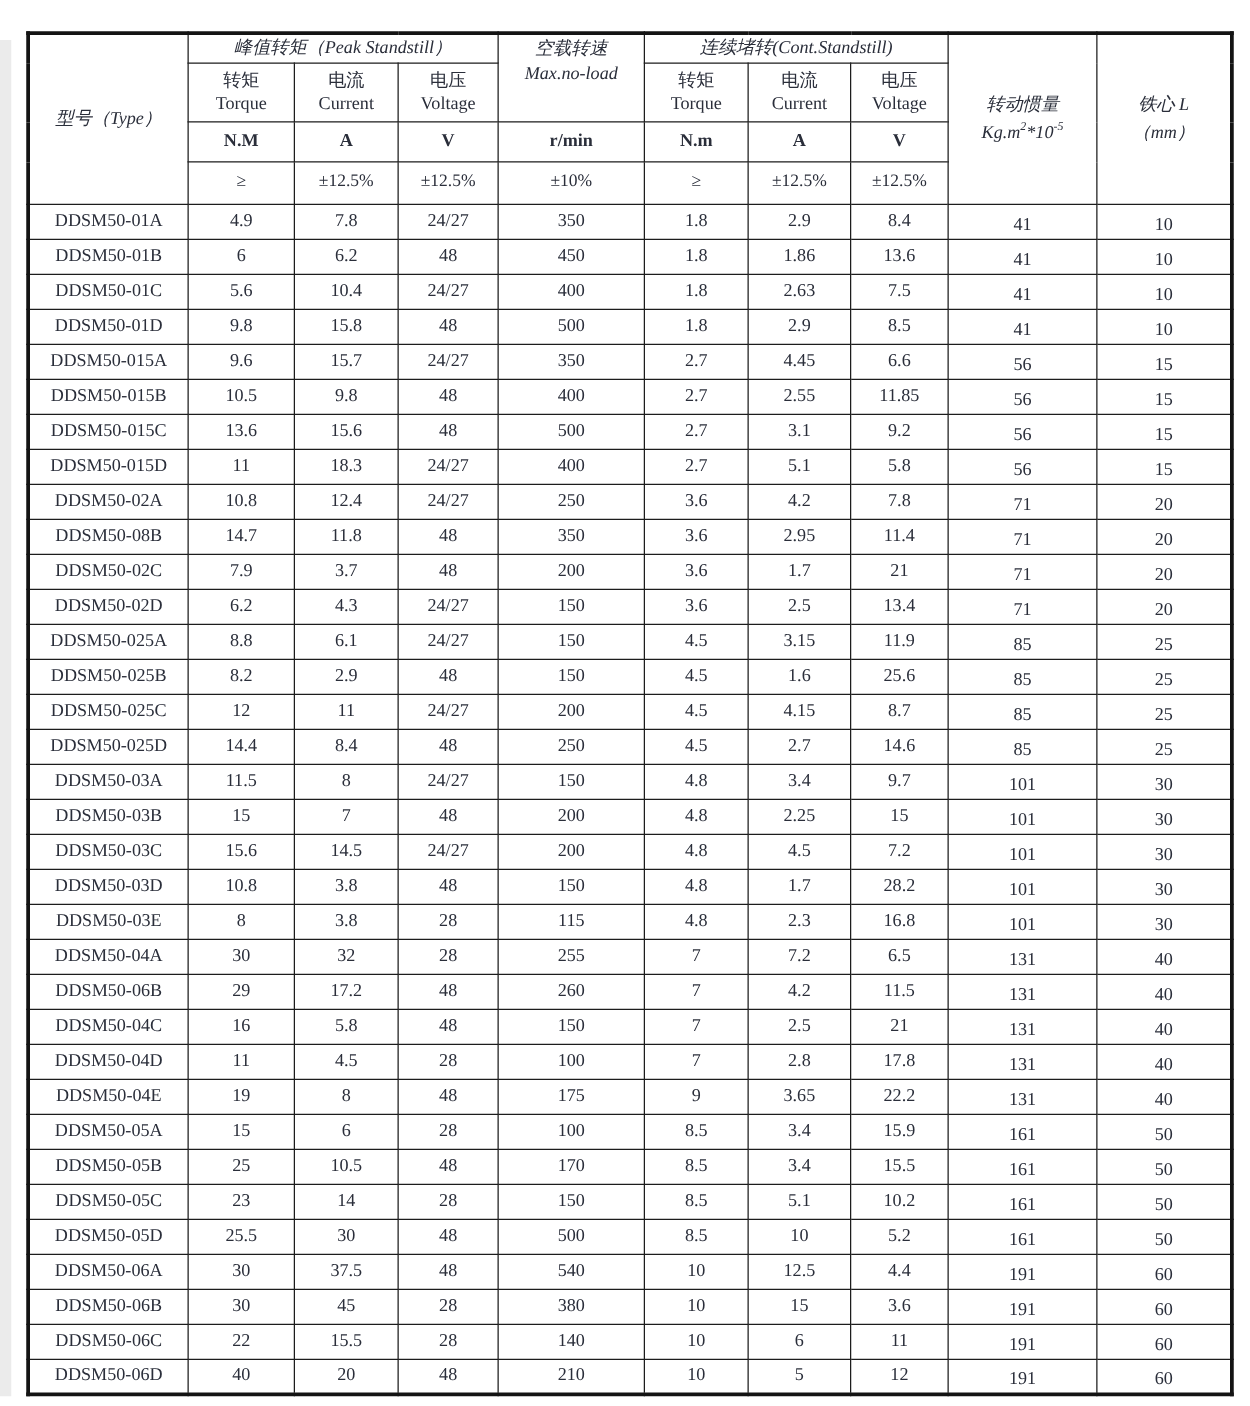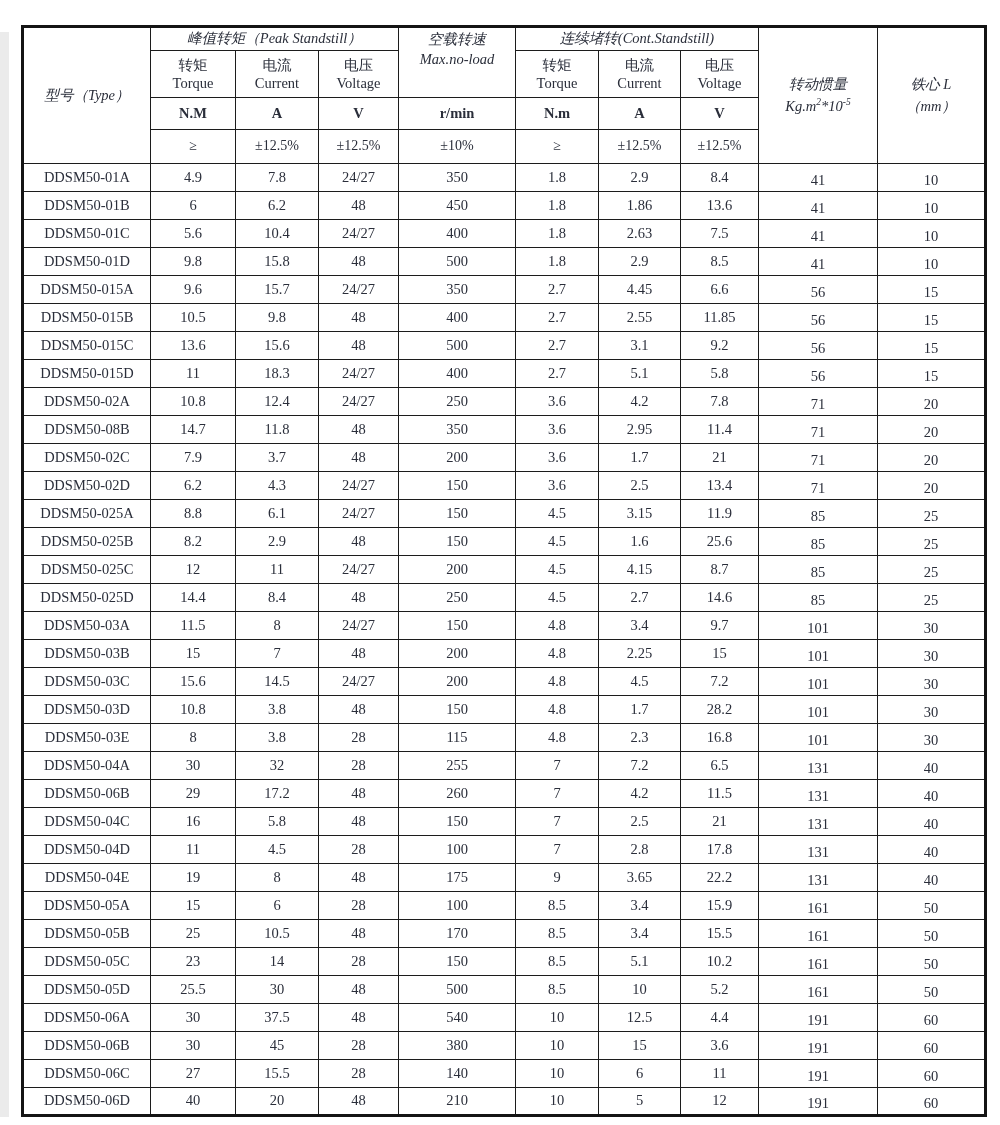--- a/index.html
+++ b/index.html
@@ -507,21 +507,21 @@
           <td>28</td>
           <td>380</td>
           <td>10</td>
           <td>15</td>
           <td>3.6</td>
           <td class="low">191</td>
           <td class="low">60</td>
         </tr>
         <tr>
           <td>DDSM50-06C</td>
-          <td>27</td>
+          <td>22</td>
           <td>15.5</td>
           <td>28</td>
           <td>140</td>
           <td>10</td>
           <td>6</td>
           <td>11</td>
           <td class="low">191</td>
           <td class="low">60</td>
         </tr>
         <tr>

